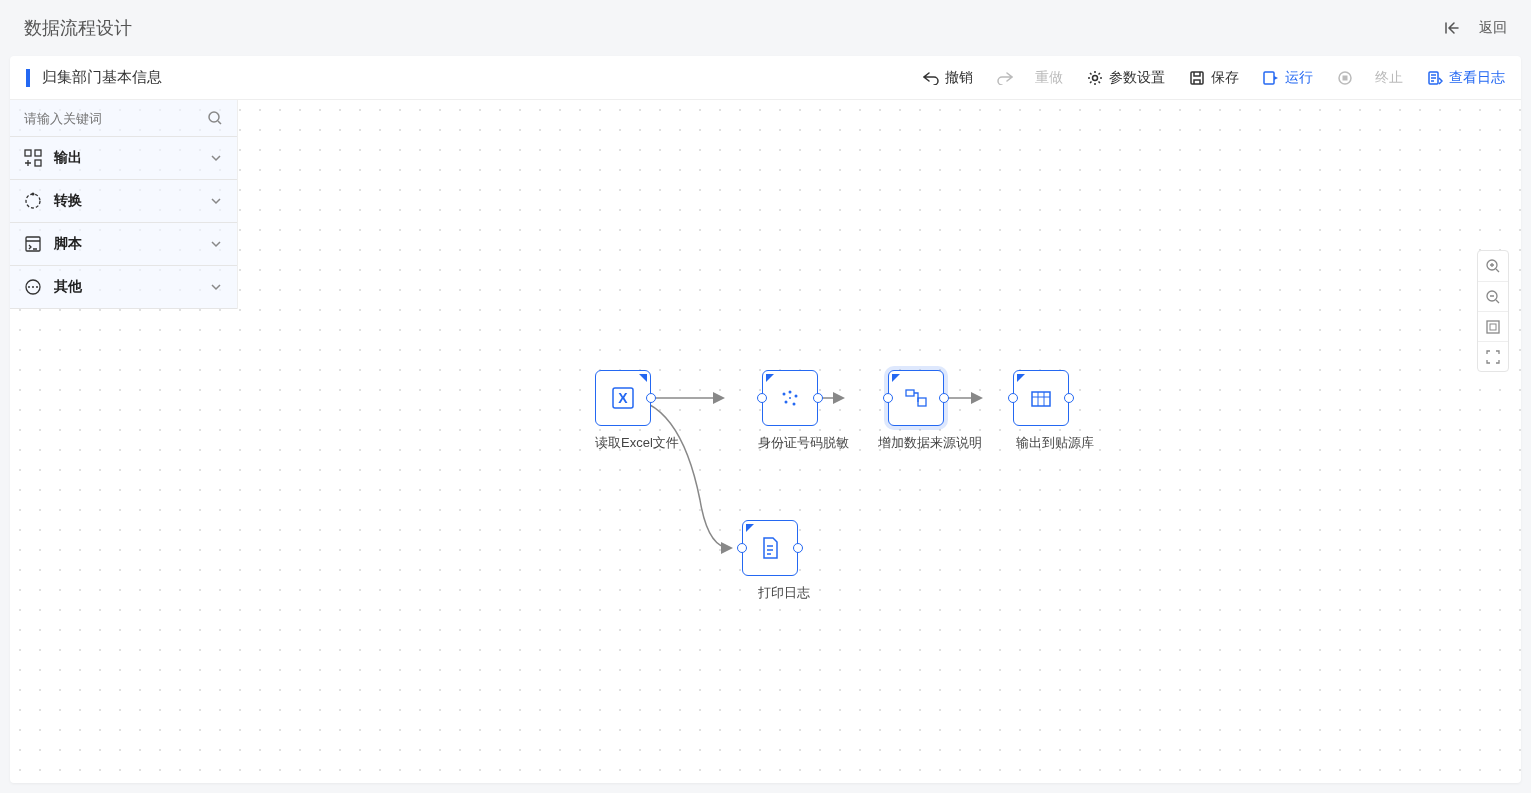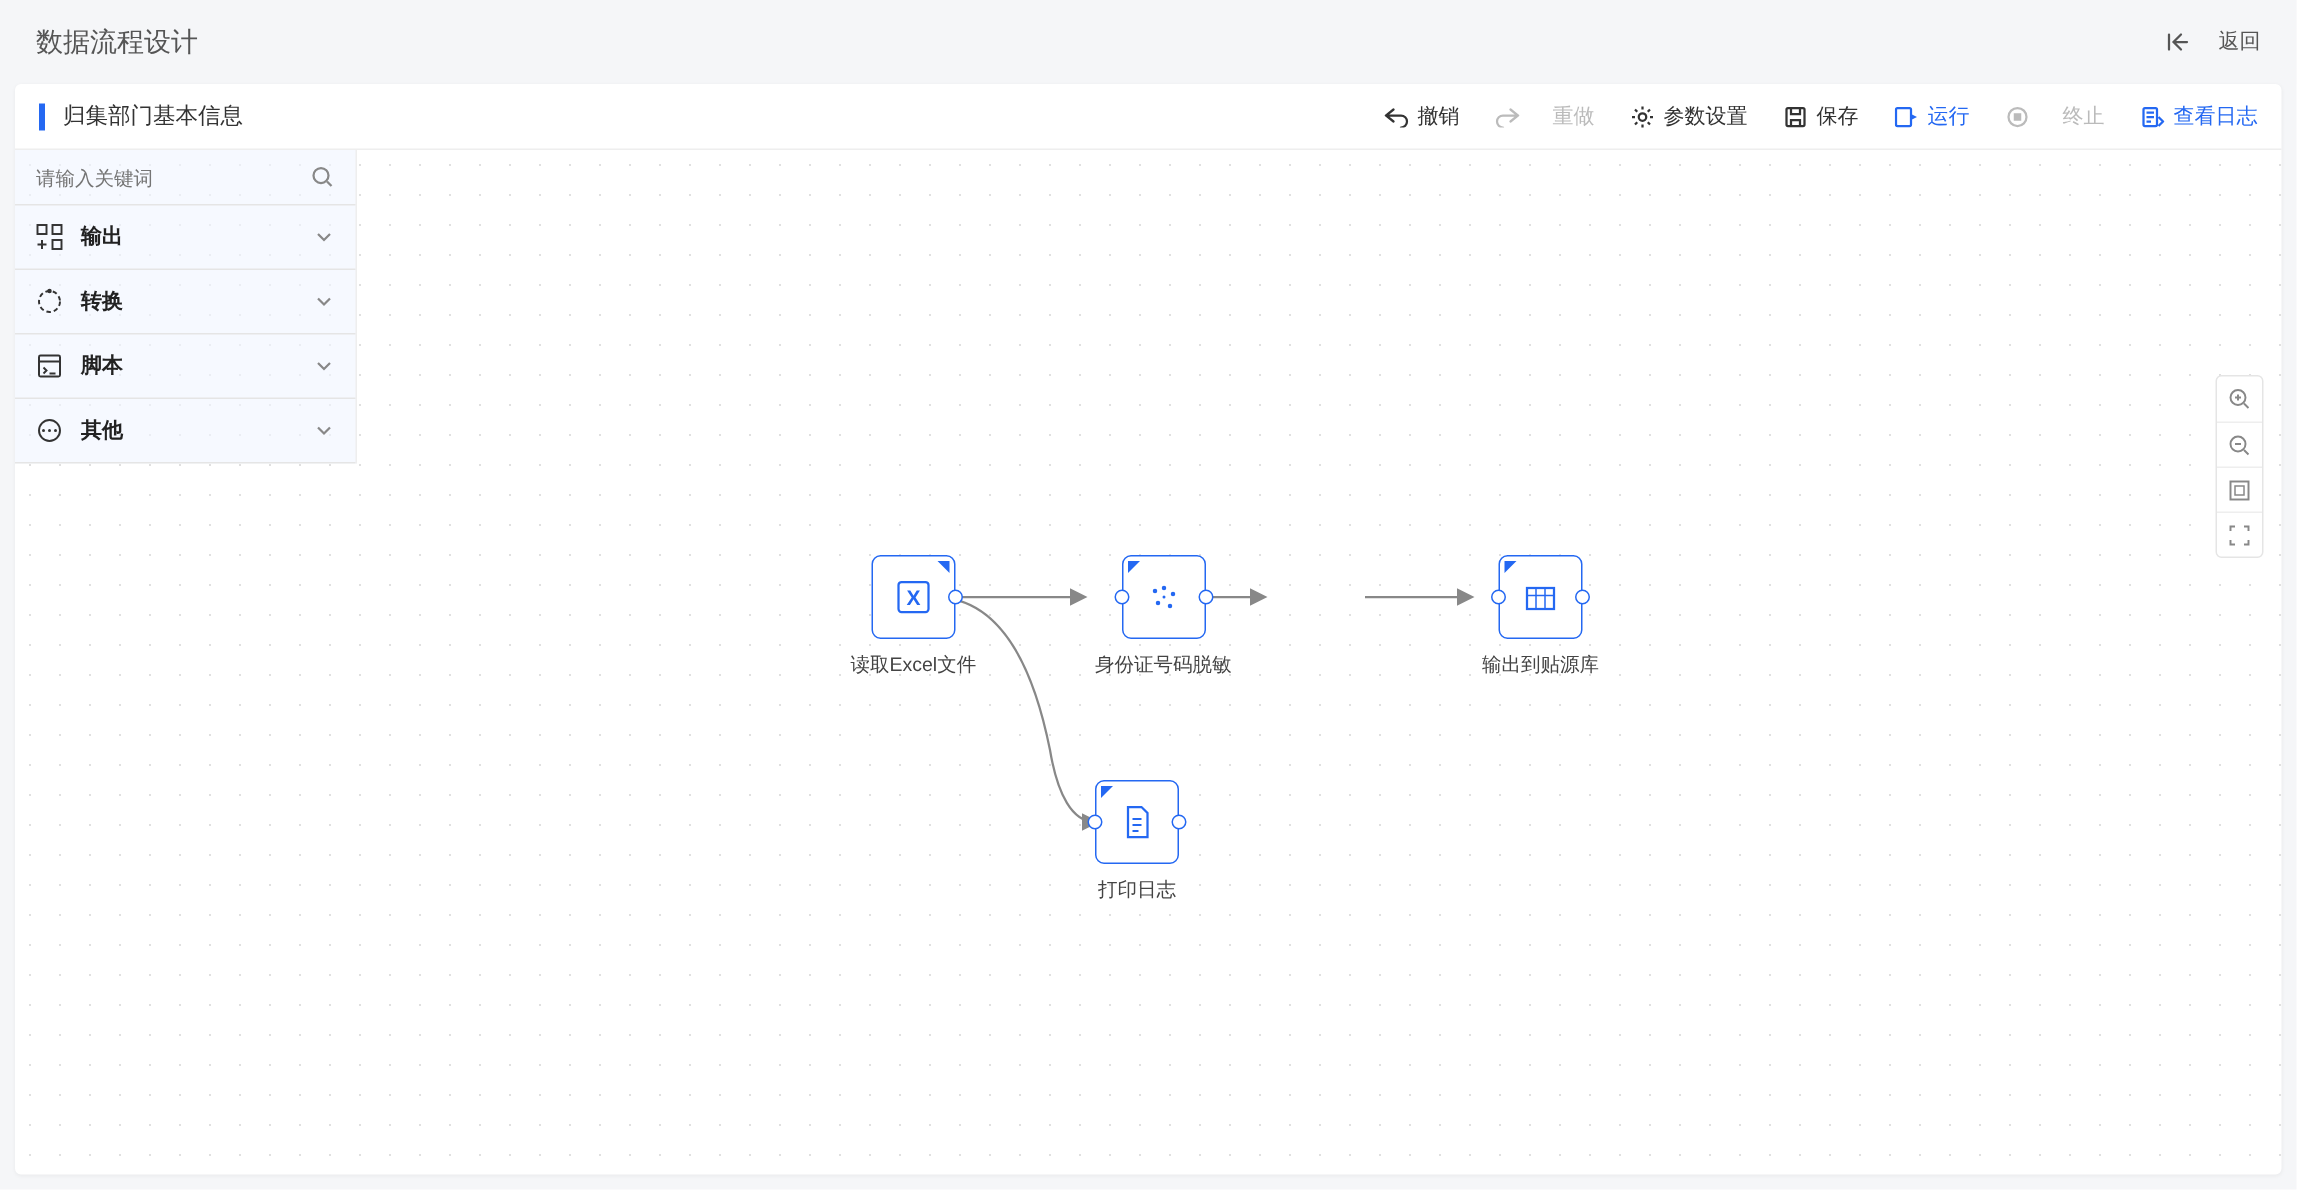--- a/index.html
+++ b/index.html
@@ -26,21 +26,21 @@
 .cat-item { display: flex; align-items: center; padding: 12px 14px; border-bottom: 1px solid #e5e5e5; cursor: pointer; }
 .cat-icon { width: 18px; height: 18px; margin-right: 12px; display: flex; align-items: center; justify-content: center; color: #333; }
 .cat-label { flex: 1; font-size: 14px; font-weight: 600; color: #222; }
 .chevron { color: #888; }
 
 .node { position: absolute; display: flex; flex-direction: column; align-items: center; }
 .node-box { width: 56px; height: 56px; border: 1.5px solid #2468f2; border-radius: 6px; background: #fff; display: flex; align-items: center; justify-content: center; position: relative; }
 .node-box.selected { box-shadow: 0 0 0 4px rgba(36,104,242,0.15); }
 .node-corner { position: absolute; top: 3px; right: 3px; width: 0; height: 0; border-left: 8px solid transparent; border-top: 8px solid #2468f2; }
 .node-corner.left { right: auto; left: 3px; border-left: none; border-right: 8px solid transparent; }
-.node-label { margin-top: 8px; font-size: 13px; color: #444; white-space: nowrap; }
+.node-label { margin-top: 8px; font-size: 13px; color: #444; white-space: nowrap; margin-left: 28px; }
 .port { position: absolute; width: 10px; height: 10px; border: 1.5px solid #2468f2; border-radius: 50%; background: #fff; top: 50%; transform: translateY(-50%); }
 .port.left { left: -6px; }
 .port.right { right: -6px; }
 
 .zoom-panel { position: absolute; right: 12px; top: 150px; width: 32px; background: #fff; border: 1px solid #e5e5e5; border-radius: 4px; display: flex; flex-direction: column; z-index: 10; }
 .zoom-btn { height: 30px; display: flex; align-items: center; justify-content: center; color: #888; cursor: pointer; }
 .zoom-btn + .zoom-btn { border-top: 1px solid #eee; }
 
 .edges { position: absolute; top: 0; left: 0; width: 100%; height: 100%; pointer-events: none; }
 .edge { stroke: #888; stroke-width: 1.5; fill: none; }
@@ -212,20 +212,33 @@
             <circle cx="10" cy="18" r="1.5" fill="#2468f2"></circle>
             <circle cx="18" cy="20" r="1.5" fill="#2468f2"></circle>
             <circle cx="14" cy="14" r="1" fill="#2468f2"></circle>
           </svg>
         <div class="port left"></div>
           <div class="port right"></div>
       </div>
       <div class="node-label">身份证号码脱敏</div>
     </div>
 
+    <div class="node" style="left:840px; top:270px;">
+      <div class="node-box selected">
+          <div class="node-corner left"></div>
+        <svg width="28" height="28" viewBox="0 0 28 28">
+            <rect x="4" y="6" width="8" height="6" stroke="#2468f2" stroke-width="1.3" fill="none"></rect>
+            <rect x="16" y="14" width="8" height="8" stroke="#2468f2" stroke-width="1.3" fill="none"></rect>
+            <path d="M12 9h4v9" stroke="#2468f2" stroke-width="1.3" fill="none"></path>
+          </svg>
+        <div class="port left"></div>
+          <div class="port right"></div>
+      </div>
+      <div class="node-label">增加数据来源说明</div>
+    </div>
 
     <div class="node" style="left:978px; top:270px;">
       <div class="node-box">
           <div class="node-corner left"></div>
         <svg width="28" height="28" viewBox="0 0 28 28">
             <rect x="5" y="8" width="18" height="14" stroke="#2468f2" stroke-width="1.5" fill="none"></rect>
             <path d="M5 13h18M11 8v14M17 8v14" stroke="#2468f2" stroke-width="1"></path>
           </svg>
         <div class="port left"></div>
           <div class="port right"></div>

